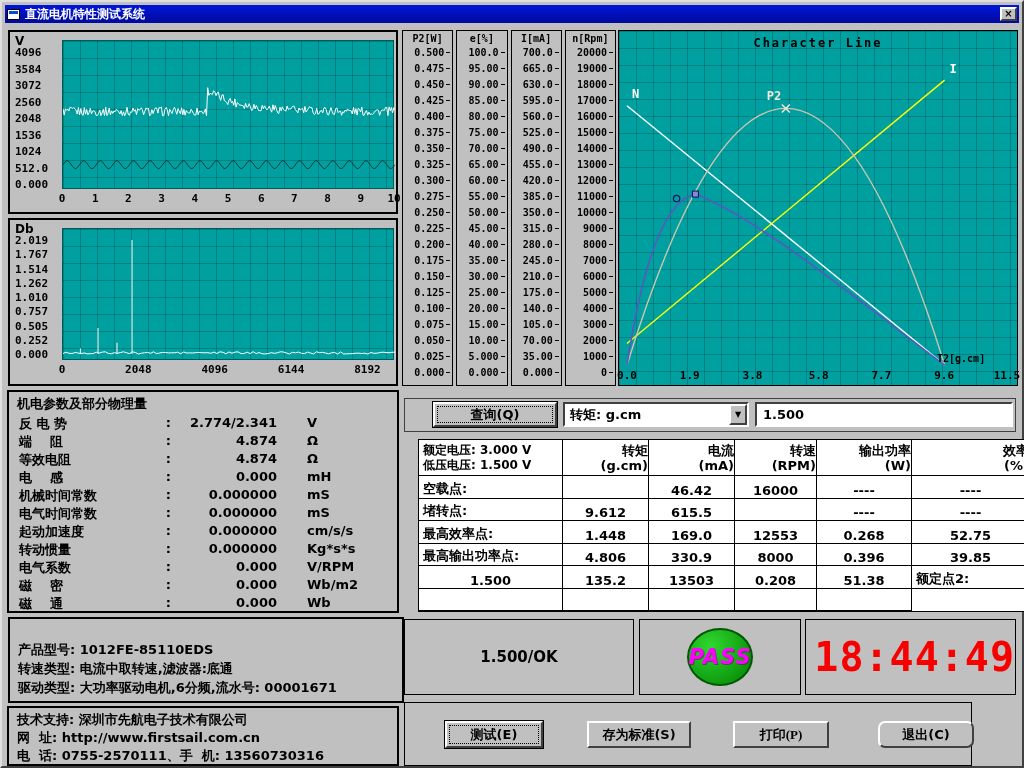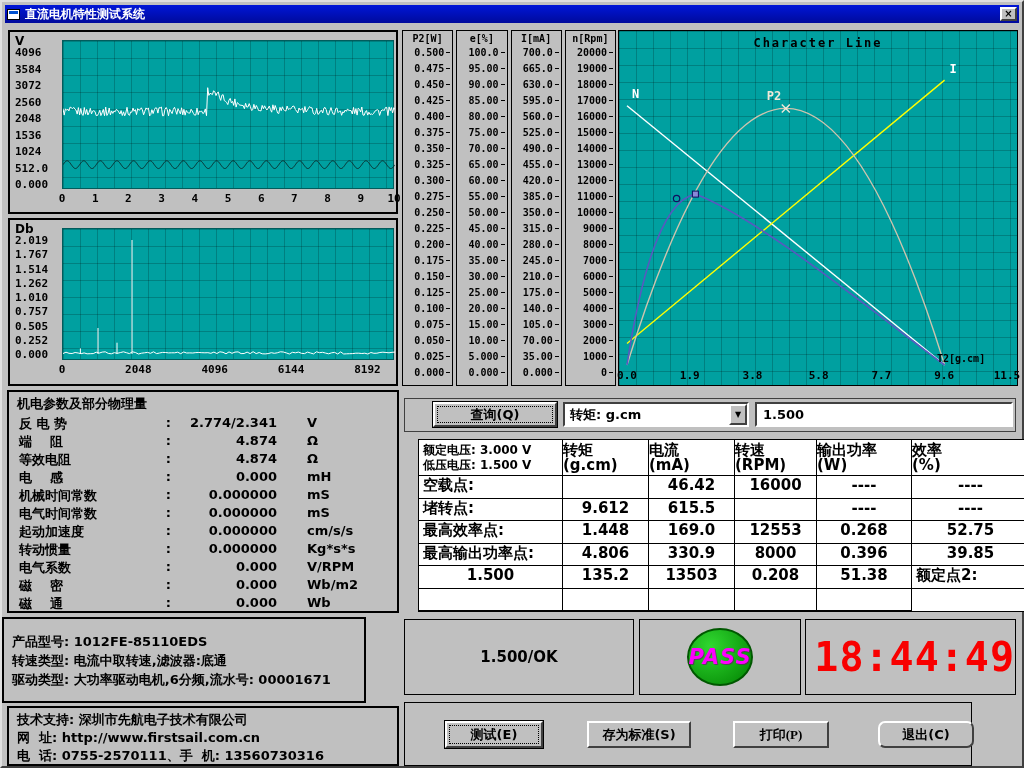--- a/index.html
+++ b/index.html
@@ -59,37 +59,37 @@
   
   .params-panel{left:5px;top:388px;width:392px;height:223px;}
   .params-title{position:absolute;left:8px;top:3px;font-weight:bold;font-size:13px;}
   .param-rows{position:absolute;left:10px;right:8px;top:23px;bottom:6px;display:flex;flex-direction:column;justify-content:space-between;}
   .param-row{display:flex;font-size:13px;font-weight:bold;white-space:pre;}
   .p-label{width:152px;display:flex;justify-content:space-between;}
   .p-value{width:106px;text-align:right;}
   .p-unit{margin-left:30px;}
 
   
-  .product-panel{left:0;top:615px;width:364px;height:86px;padding:13px 8px;}
+  .product-panel{left:6px;top:615px;width:396px;height:86px;padding:21px 8px;}
   .support-panel{left:5px;top:704px;width:392px;height:60px;padding:3px 8px;}
   .info-row{font-size:13px;font-weight:bold;line-height:19px;white-space:pre;}
   .support-panel .info-row{line-height:18px;}
 
   
   .query-bar{left:402px;top:396px;width:612px;height:34px;border:1px solid #404040;}
   .btn3d{background:#c0c0c0;border:2px solid;border-color:#fff #404040 #404040 #fff;font-weight:bold;font-size:13px;color:#000;text-align:center;cursor:default;}
   .query-button{position:absolute;left:28px;top:3px;width:124px;height:25px;line-height:21px;box-shadow:0 0 0 1px #000;outline:1px dotted #000;outline-offset:-5px;}
   .combo{position:absolute;left:158px;top:3px;width:186px;height:25px;background:#fff;border:2px solid;border-color:#404040 #fff #fff #404040;display:flex;align-items:center;}
   .combo-value{flex:1;padding-left:5px;font-size:13px;font-weight:bold;}
   .combo-arrow{width:18px;height:100%;background:#c0c0c0;border:2px solid;border-color:#fff #404040 #404040 #fff;font-size:8px;line-height:17px;text-align:center;}
   .query-input{position:absolute;left:350px;top:3px;width:258px;height:25px;background:#fff;border:2px solid;border-color:#404040 #fff #fff #404040;font:bold 13px "DejaVu Sans",sans-serif;padding-left:6px;}
 
   
   .result-table{position:absolute;left:416px;top:437px;width:612px;height:173px;border:1px solid #000;background:#fff;display:grid;grid-template-columns:144px 86px 86px 82px 95px auto;grid-template-rows:36px repeat(6,1fr);}
-  .cell{border-right:1px solid #000;border-bottom:1px solid #000;font-weight:bold;font-size:15px;display:flex;align-items:flex-start;justify-content:center;overflow:hidden;}
+  .cell{border-right:1px solid #000;border-bottom:1px solid #000;font-weight:bold;font-size:13px;display:flex;align-items:flex-end;justify-content:center;overflow:hidden;}
   .cell.corner{flex-direction:column;align-items:flex-start;justify-content:center;padding-left:4px;font-size:12px;line-height:15px;}
   .cell.head{flex-direction:column;line-height:15px;}
   .cell.rowlab{justify-content:flex-start;padding-left:4px;}
   .result-table > .cell:nth-child(6n){border-right:none;}
 
   
   .result-box{left:402px;top:617px;width:230px;height:76px;display:flex;align-items:center;justify-content:center;font-weight:bold;font-size:15px;}
   .pass-box{left:637px;top:617px;width:162px;height:76px;}
   .pass-ellipse{position:absolute;left:50%;top:50%;transform:translate(-50%,-50%);width:66px;height:58px;border-radius:50%;background:radial-gradient(circle at 35% 30%,#30d830,#008000);border:2px solid #005800;}
   .pass-text{position:absolute;left:50%;top:50%;transform:translate(-50%,-50%);font:bold italic 21px "DejaVu Sans",sans-serif;color:#ff00ff;letter-spacing:1px;text-shadow:1px 1px 0 rgba(120,0,120,.6);}

